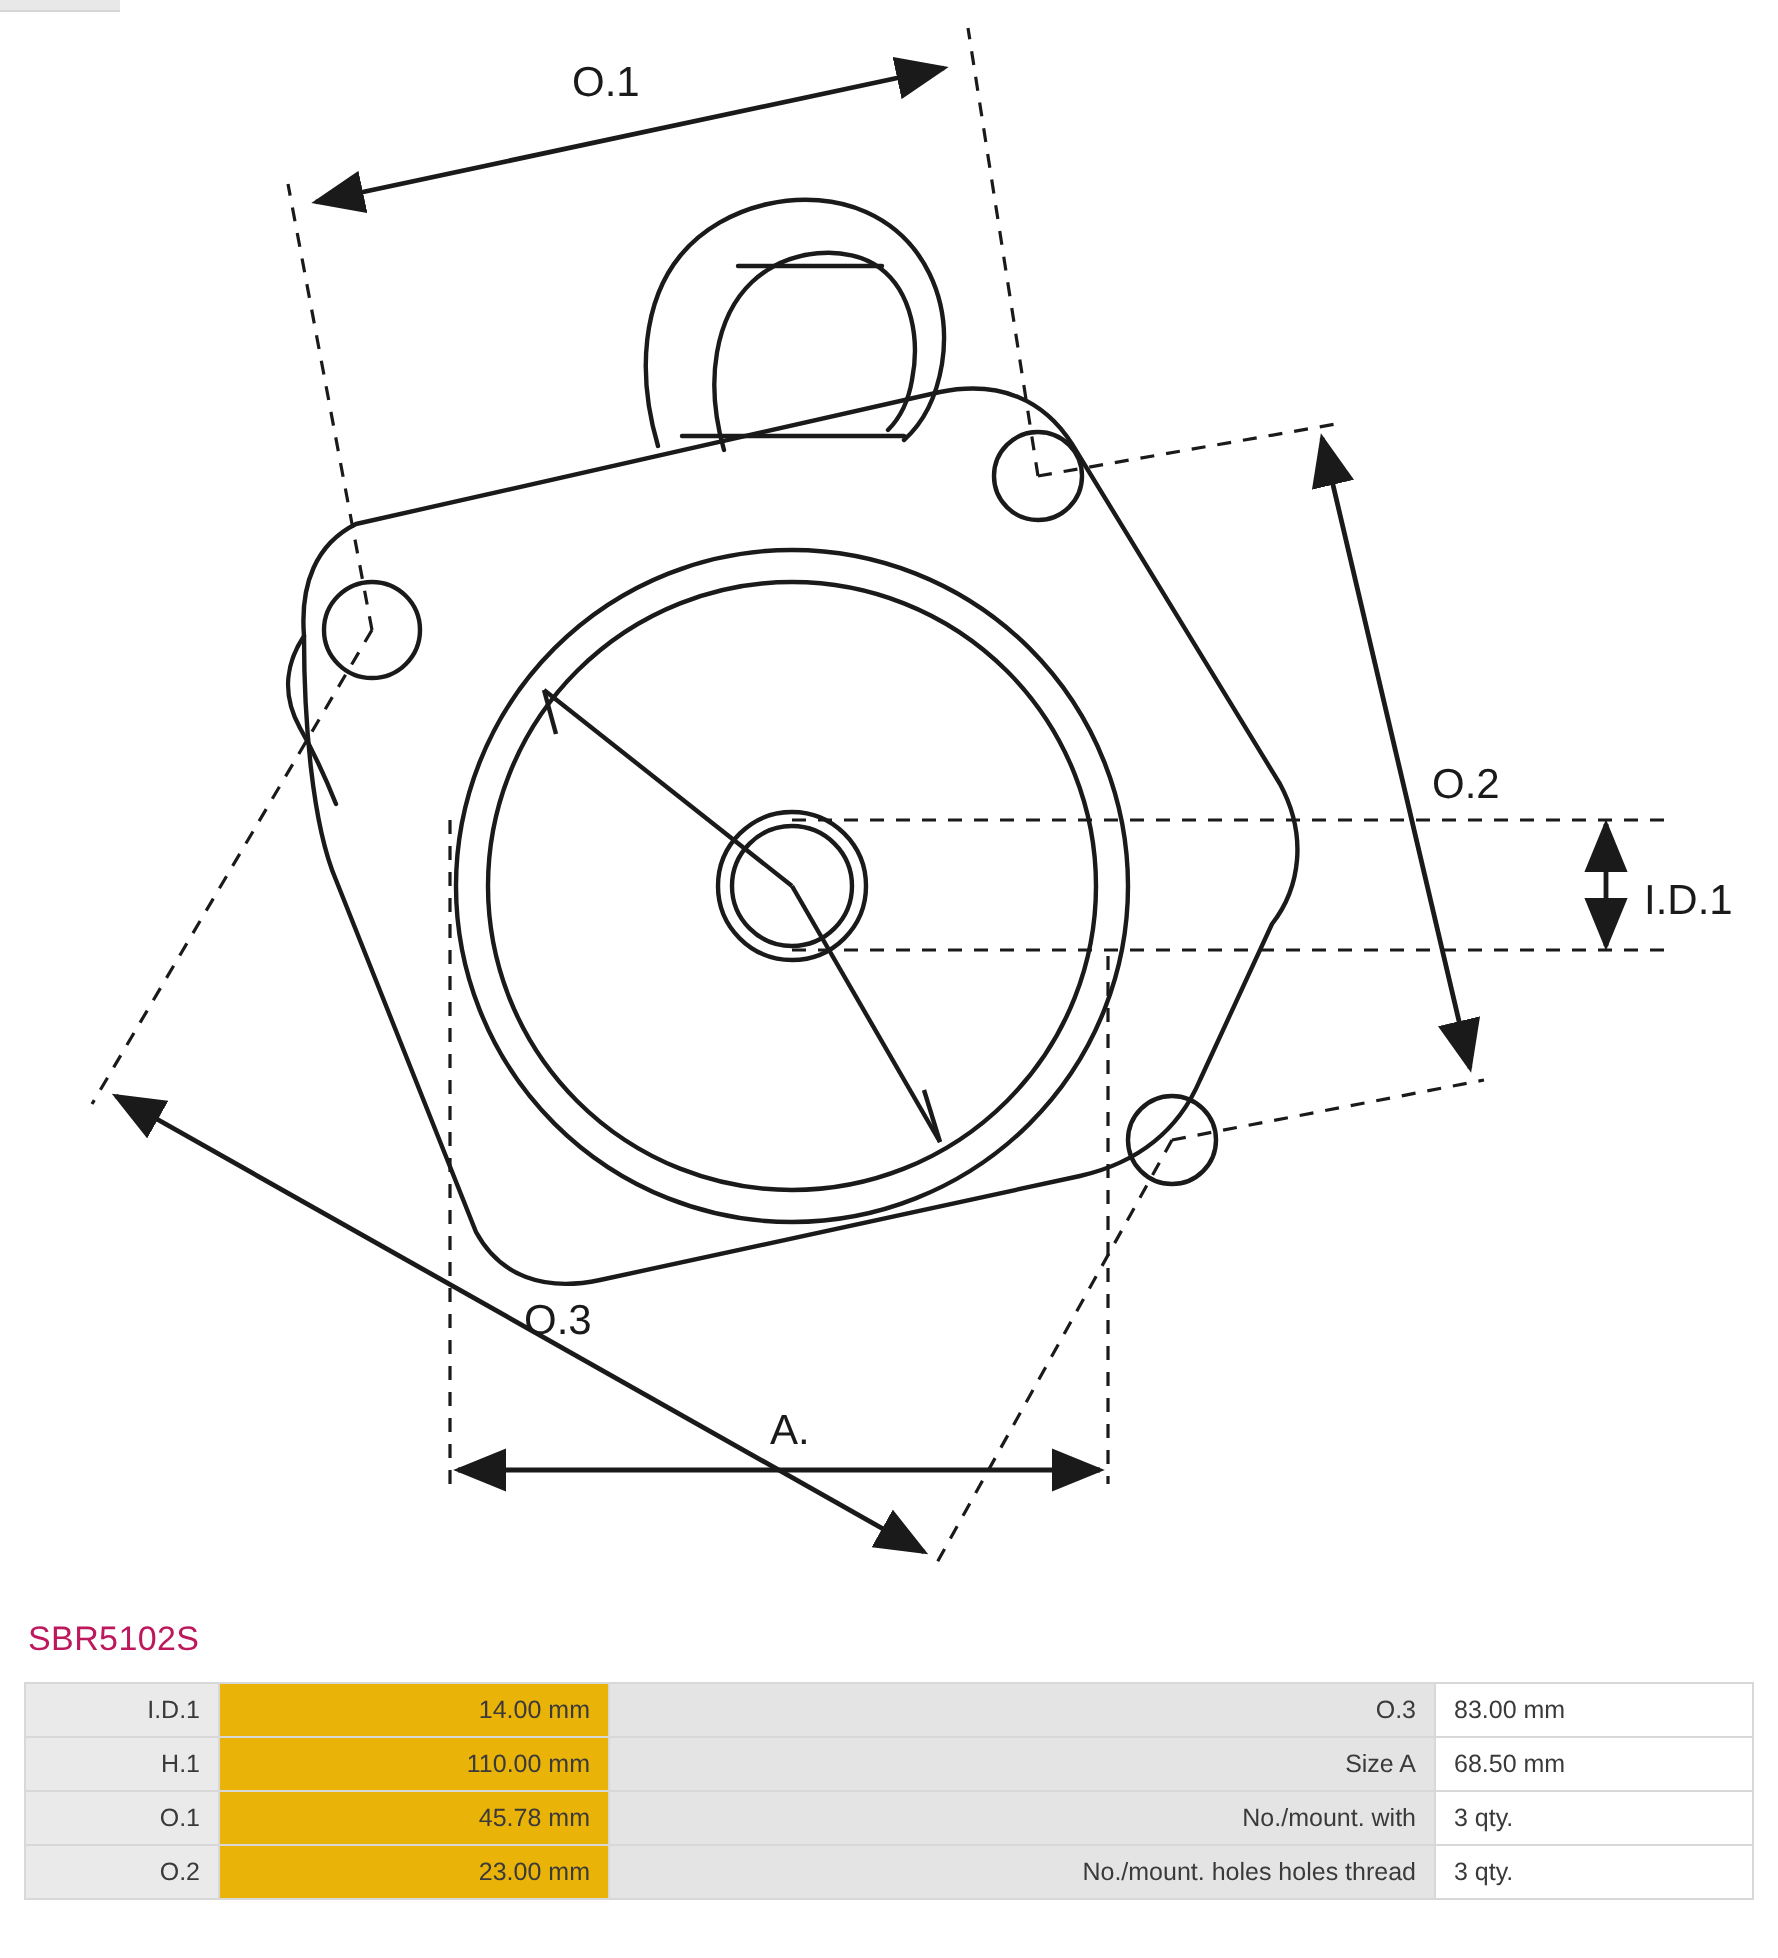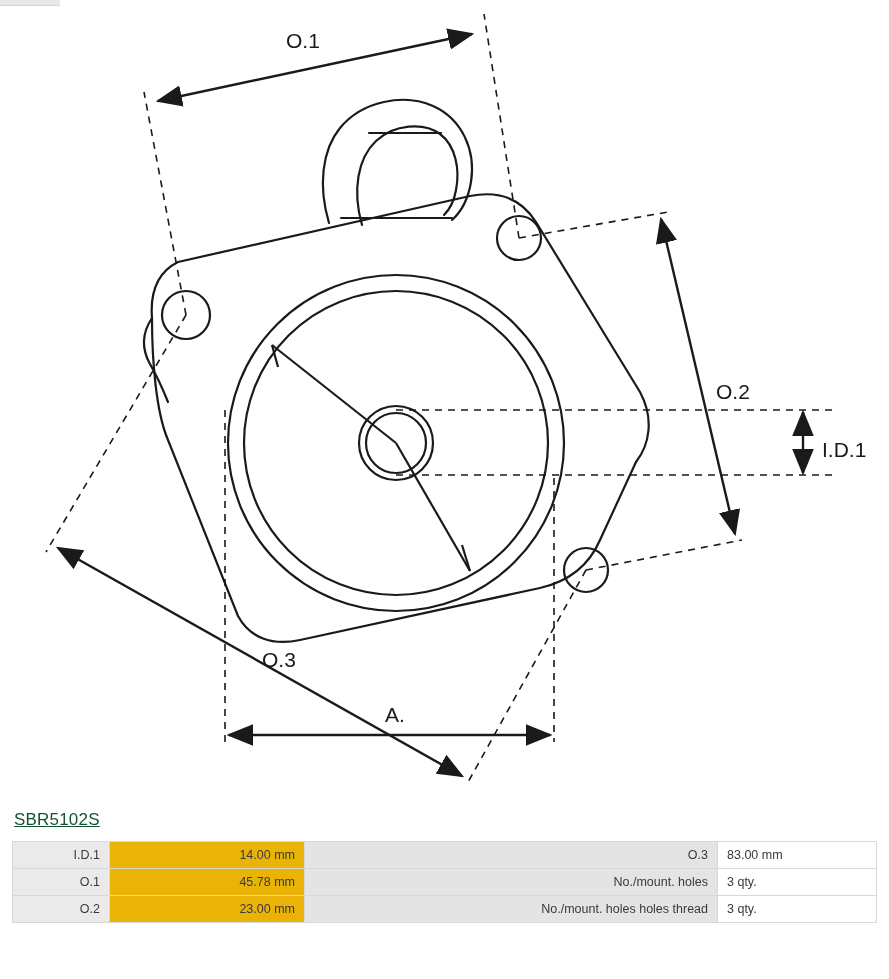--- a/index.html
+++ b/index.html
@@ -25,23 +25,22 @@
     left: 0;
     top: 0;
     width: 889px;
     height: 800px;
   }
   .part-title {
     position: absolute;
     left: 14px;
     top: 810px;
     font-size: 17px;
-    color: #14532d;
+    color: #be185d;
     letter-spacing: 0.2px;
-    text-decoration: underline;
   }
   .spec-table {
     position: absolute;
     left: 12px;
     top: 841px;
     width: 865px;
     border-collapse: collapse;
     font-size: 12.5px;
     color: #3a3a3a;
   }
@@ -197,23 +196,29 @@
 
   <table class="spec-table">
     <tbody>
       <tr>
         <td class="label-left">I.D.1</td>
         <td class="value-left">14.00 mm</td>
         <td class="label-right">O.3</td>
         <td class="value-right">83.00 mm</td>
       </tr>
       <tr>
+        <td class="label-left">H.1</td>
+        <td class="value-left">110.00 mm</td>
+        <td class="label-right">Size A</td>
+        <td class="value-right">68.50 mm</td>
+      </tr>
+      <tr>
         <td class="label-left">O.1</td>
         <td class="value-left">45.78 mm</td>
-        <td class="label-right">No./mount. holes</td>
+        <td class="label-right">No./mount. with</td>
         <td class="value-right">3 qty.</td>
       </tr>
       <tr>
         <td class="label-left">O.2</td>
         <td class="value-left">23.00 mm</td>
         <td class="label-right">No./mount. holes holes thread</td>
         <td class="value-right">3 qty.</td>
       </tr>
     </tbody>
   </table>

